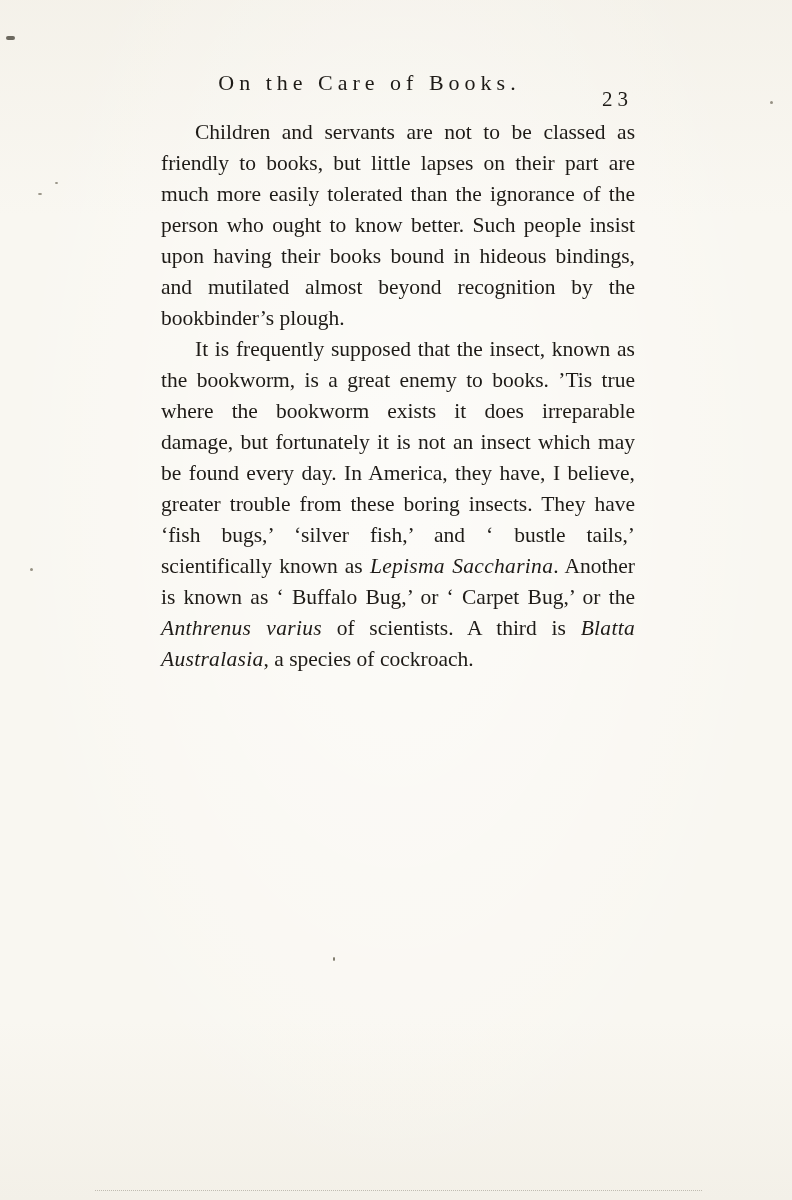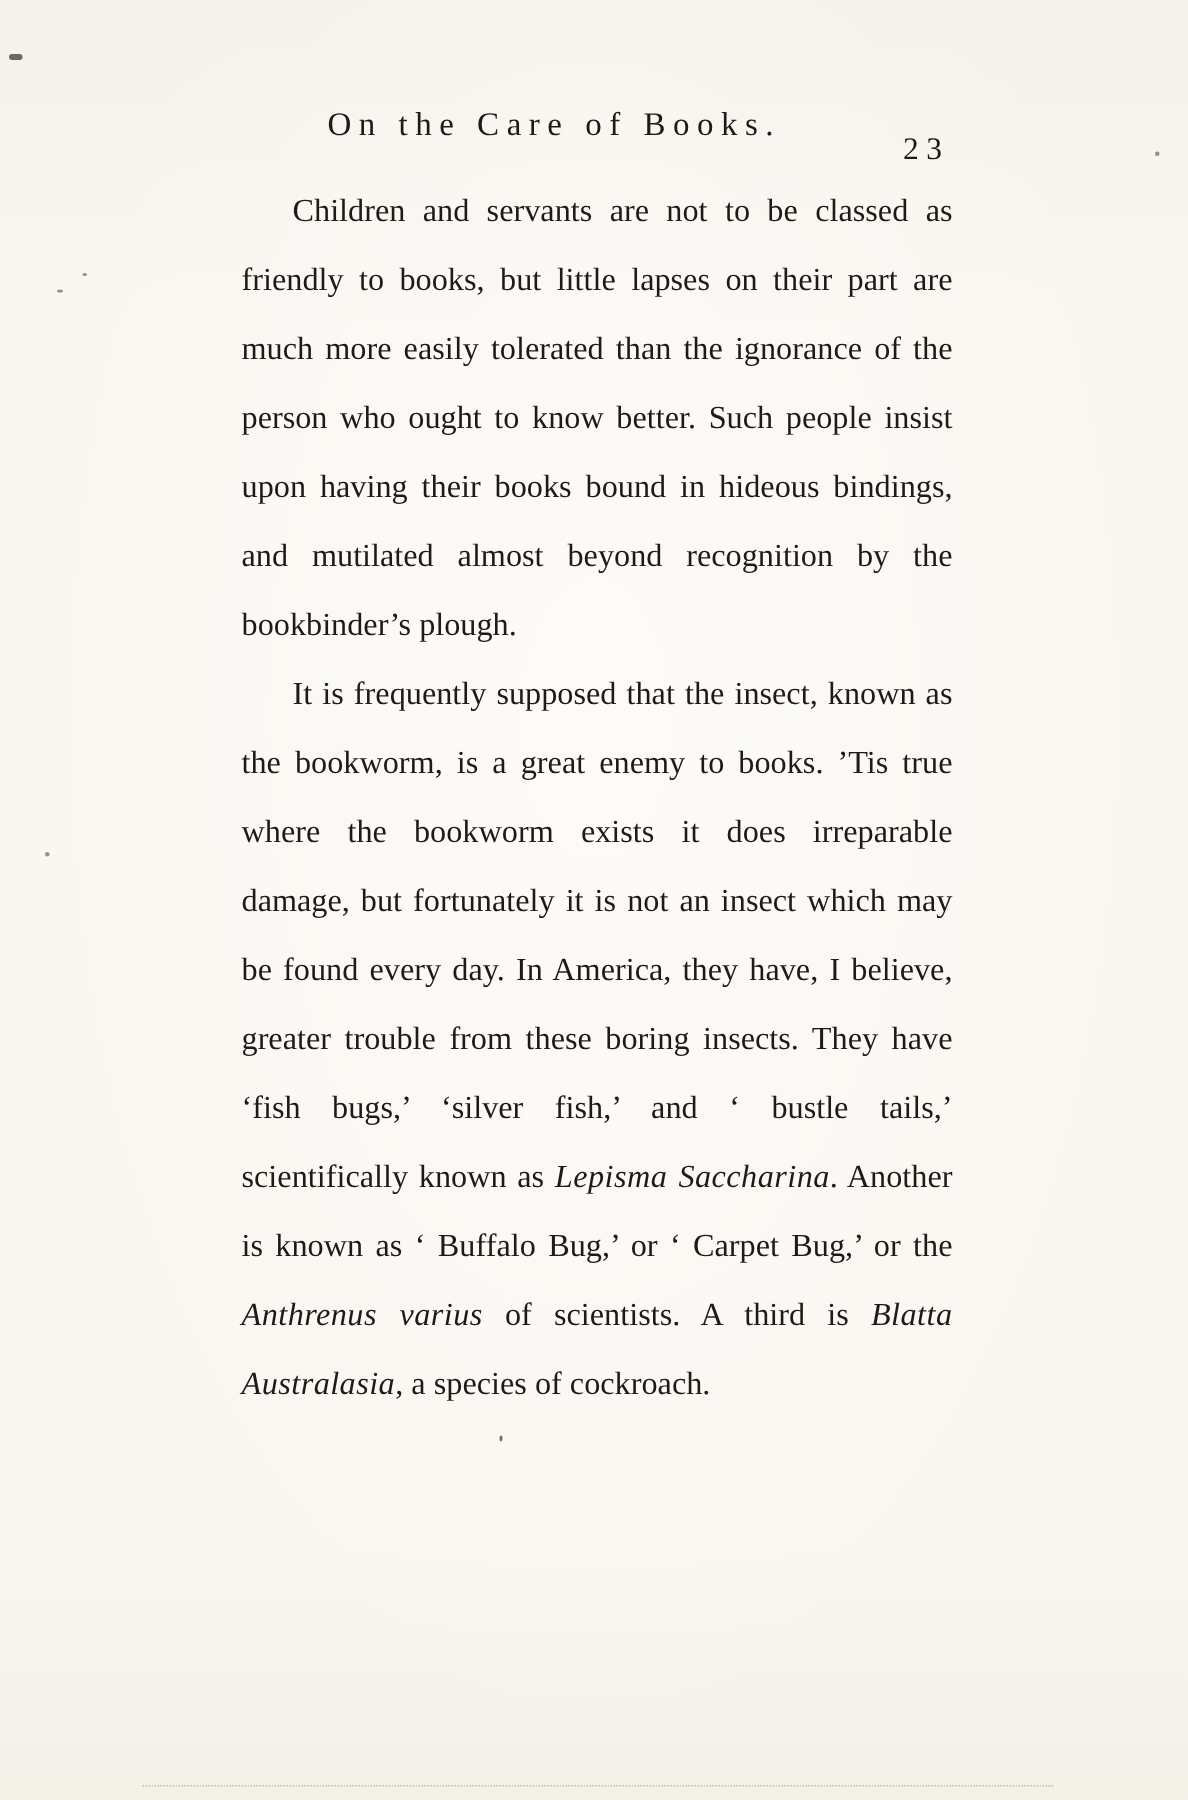--- a/index.html
+++ b/index.html
@@ -55,21 +55,21 @@
       position: absolute;
       right: 2px;
       top: 0;
       letter-spacing: 5px;
       font-size: 21px;
       margin-top: 17px;
     }
 
     .page-body {
       font-size: 21.5px;
-      line-height: 46px;
+      line-height: 31px;
       text-align: justify;
       text-justify: inter-word;
     }
     .page-body p {
       margin: 0;
       text-indent: 34px;
     }
     .page-body em {
       font-style: italic;
       letter-spacing: 0.3px;

